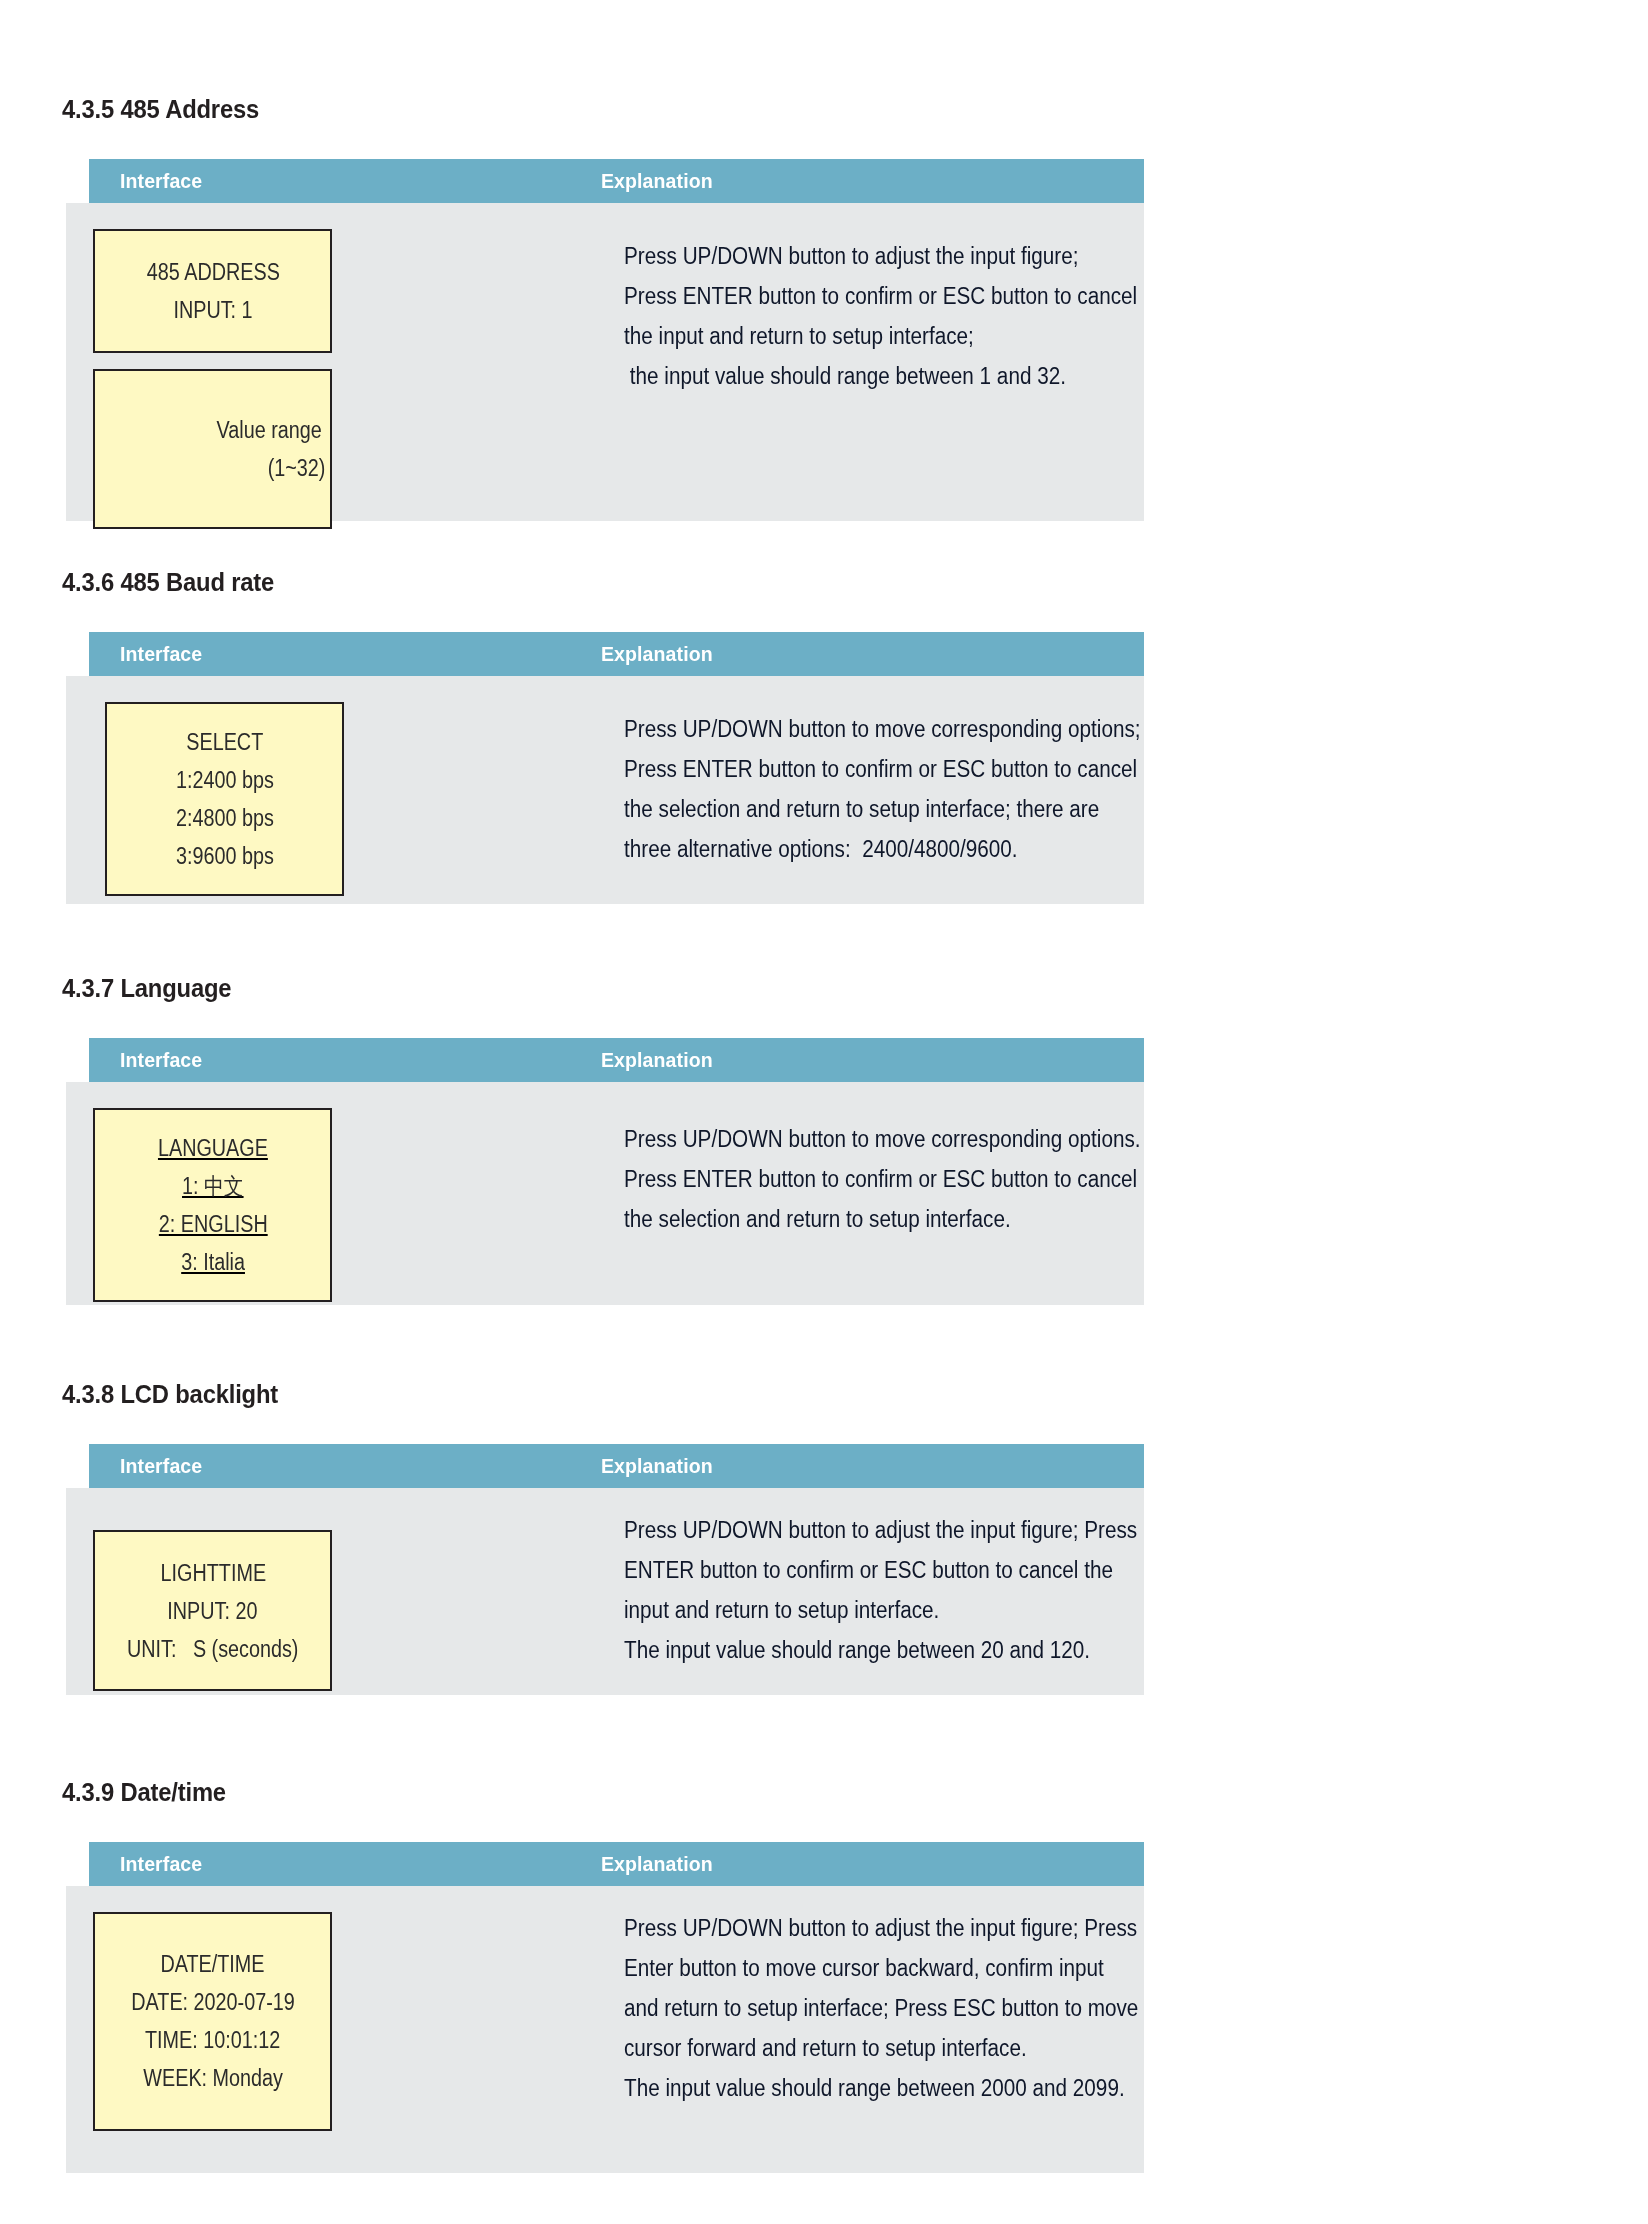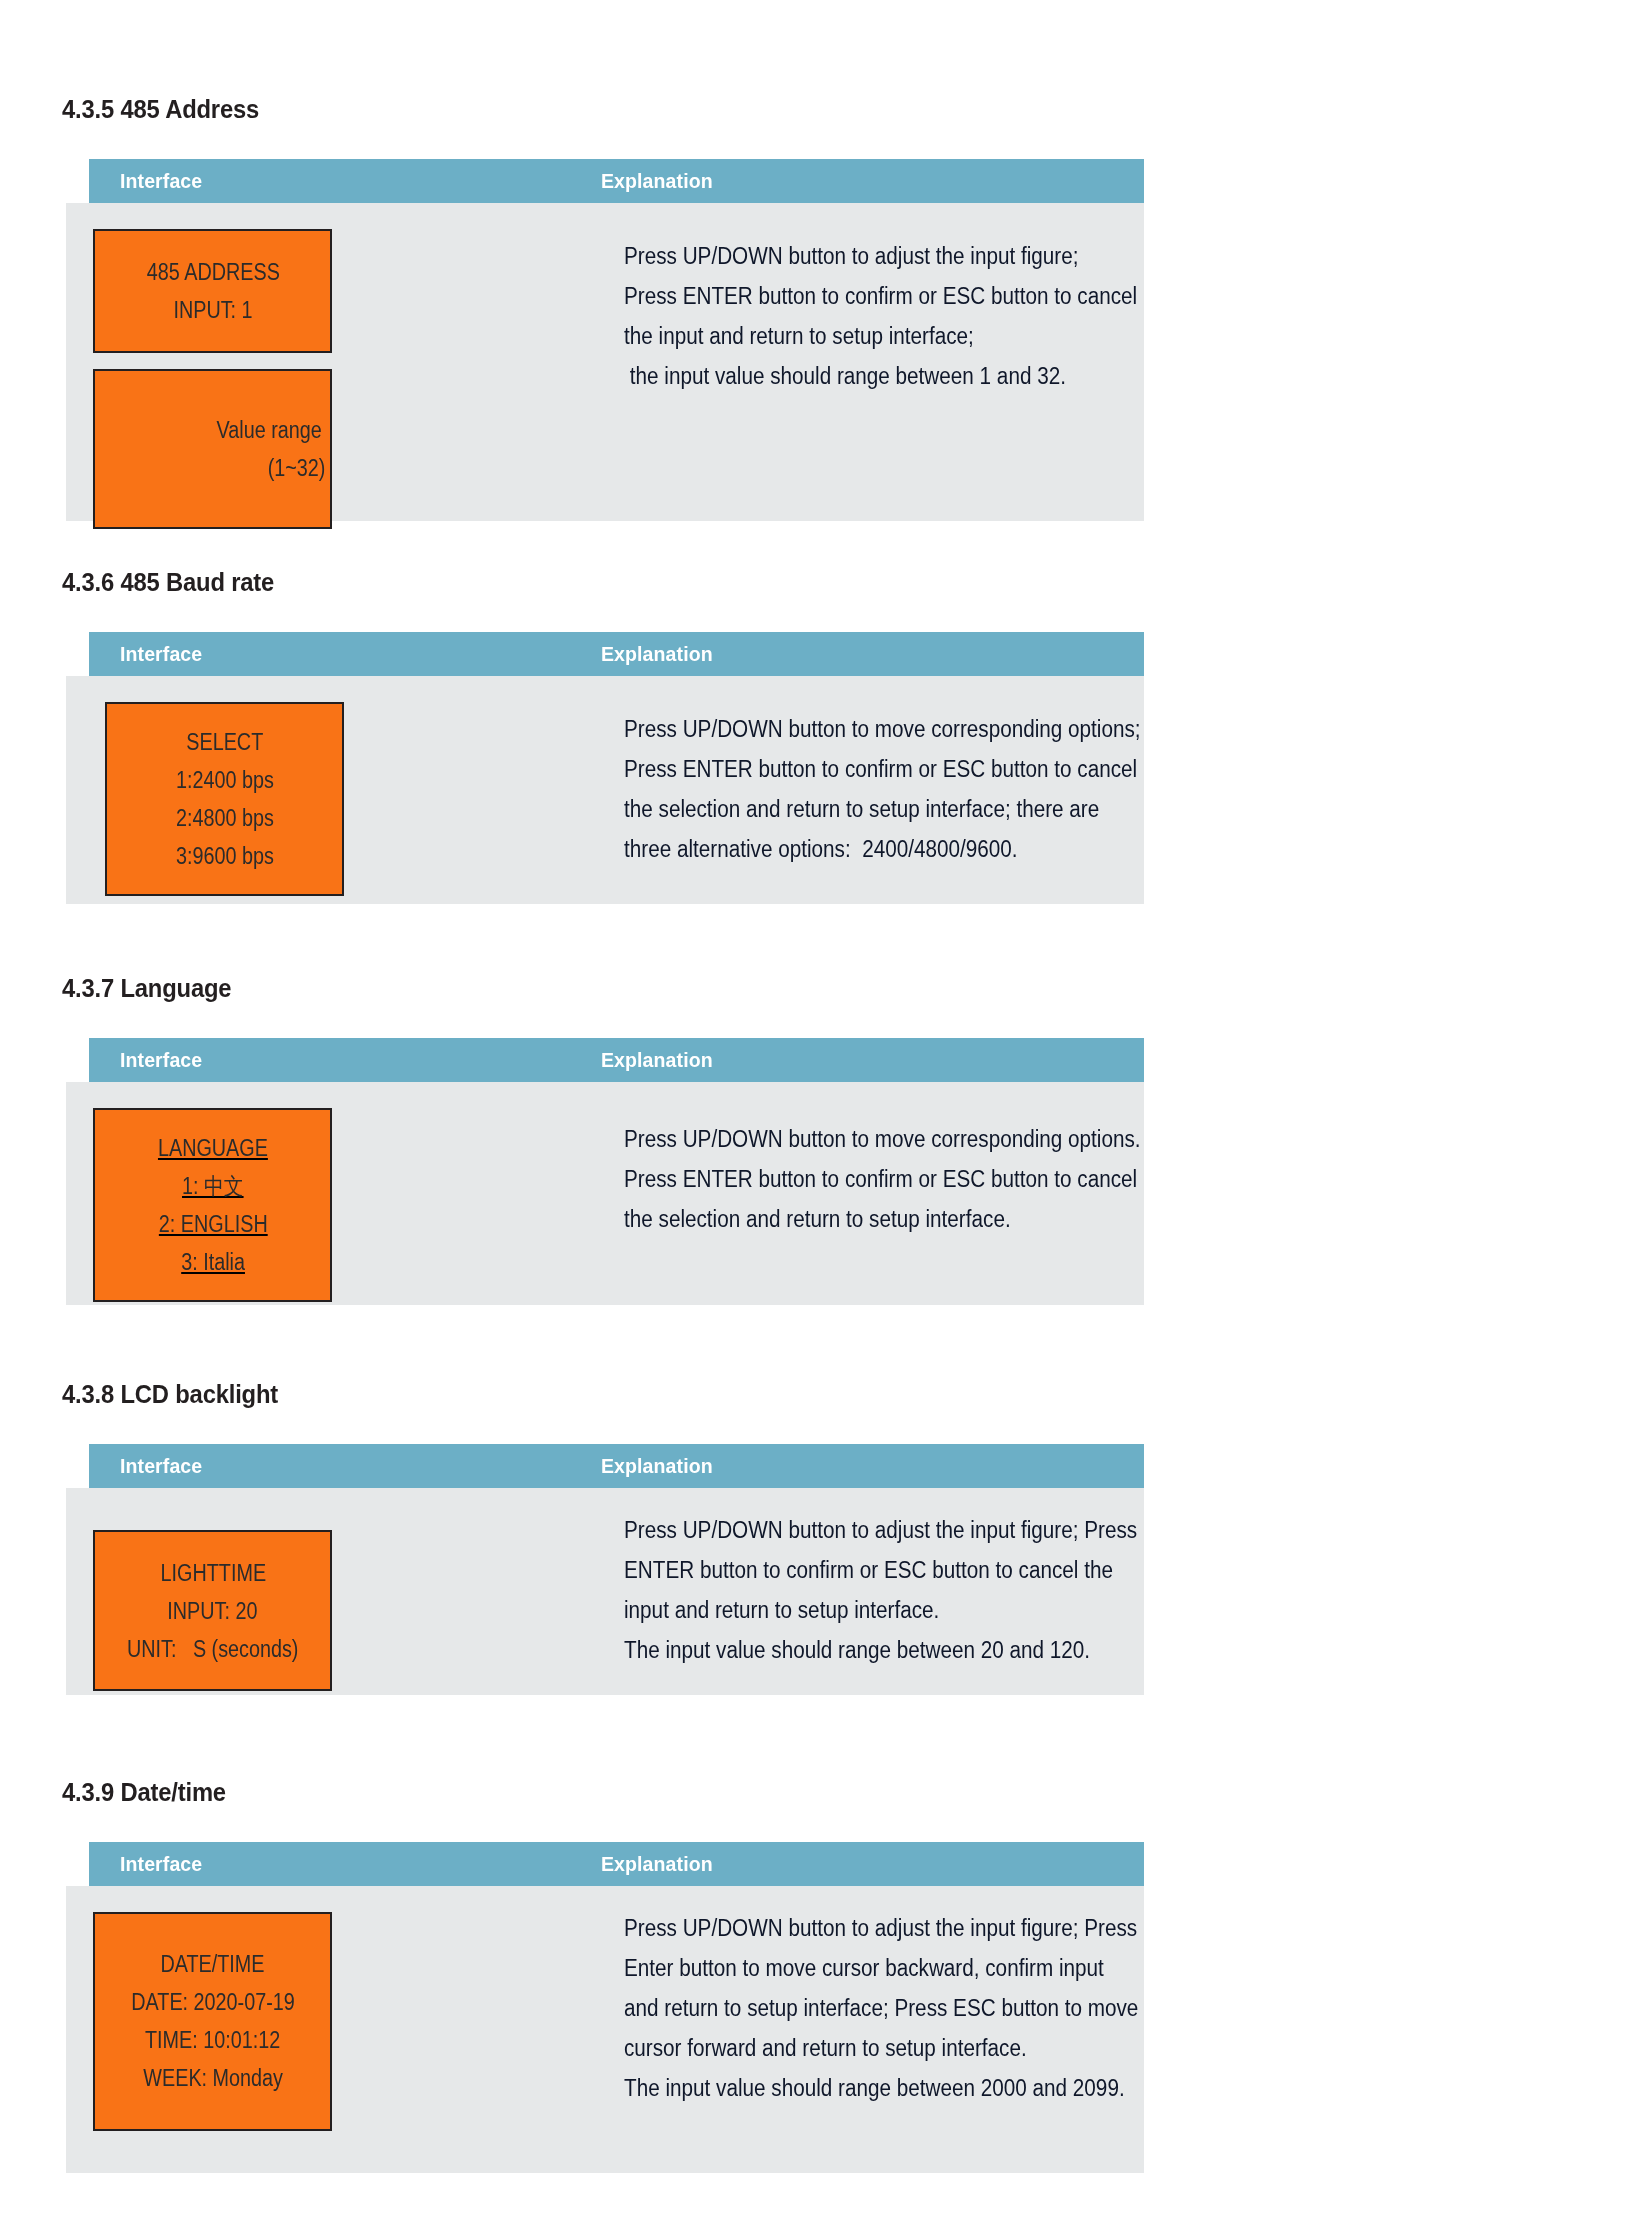--- a/index.html
+++ b/index.html
@@ -73,21 +73,21 @@
 
   
   .lcd-col {
     position: absolute;
     left: 27.4px;
     top: 0;
   }
   .lcd {
     box-sizing: border-box;
     width: 239px;
-    background: #f97316;
+    background: #fef9c3;
     border: 2.3px solid #231f20;
     display: flex;
     flex-direction: column;
     align-items: center;
     justify-content: center;
     padding: 5.5px 0;
   }
   .lcd-line {
     font-size: 23px;
     line-height: 38px;

